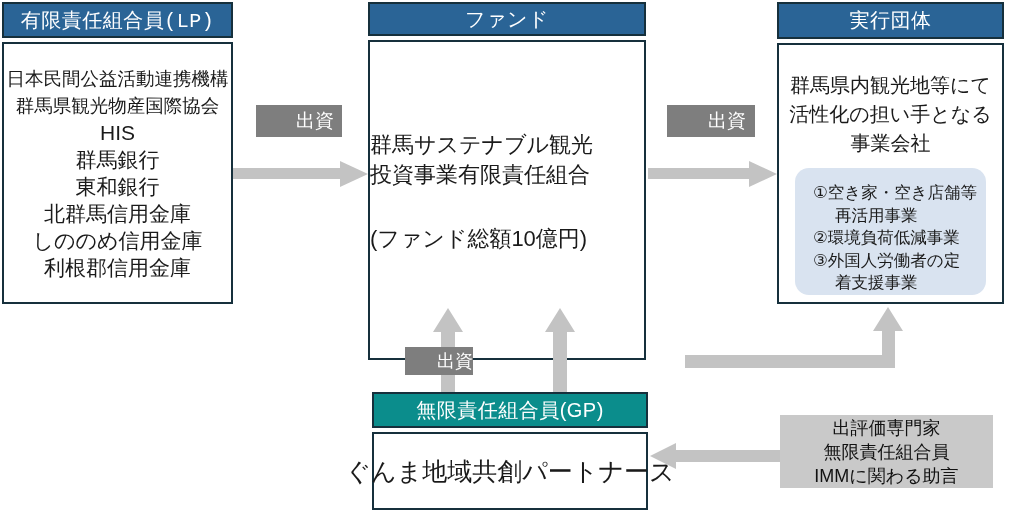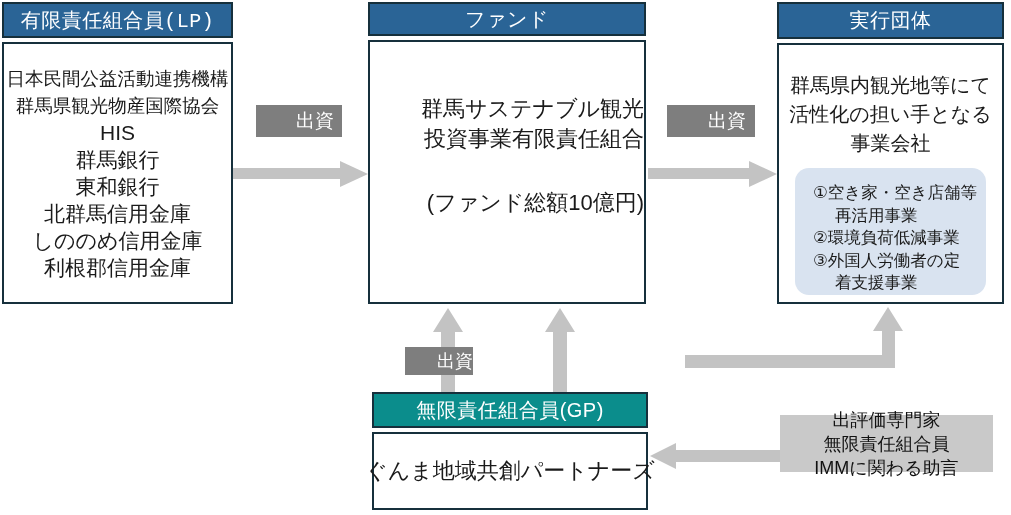--- a/index.html
+++ b/index.html
@@ -32,45 +32,45 @@
   
   .lp{left:2px;top:2px;width:231px;height:306px;}
   .lp .hdr{height:36px;font-family:Liberation Mono, monospace;}
   .lp .bdy{height:262px;display:flex;flex-direction:column;justify-content:center;align-items:center;}
   .lp-line{font-size:21px;line-height:27px;white-space:nowrap;}
   .lp-line.small{font-size:18.5px;}
 
   
   .fund{left:368px;top:2px;width:278px;height:306px;}
   .fund .hdr{height:34px;}
-  .fund .bdy{height:264px;display:flex;flex-direction:column;align-items:flex-end;padding-top:52px;}
+  .fund .bdy{height:320px;display:flex;flex-direction:column;align-items:flex-start;padding-top:88px;}
   .fund-line{font-size:22px;line-height:30px;white-space:nowrap;}
   .fund-total{font-size:22px;line-height:30px;margin-top:34px;white-space:nowrap;}
 
   
   .exec{left:777px;top:2px;width:227px;height:306px;}
   .exec .hdr{height:37px;}
   .exec .bdy{height:261px;display:flex;flex-direction:column;align-items:center;padding-top:26px;}
   .exec-line{font-size:20px;line-height:29px;white-space:nowrap;}
   .subbox{
     margin-top:10px;width:191px;height:127px;border-radius:14px;
     background:var(--subbox-blue);padding:13px 6px 0 18px;
   }
   .sub-line{font-size:16.5px;line-height:22.5px;white-space:nowrap;}
   .sub-line.cont{padding-left:22px;}
 
   
   .gp{left:372px;top:392px;width:276px;height:120px;}
   .gp .hdr{height:36px;}
   .gp .bdy{height:78px;display:flex;align-items:center;justify-content:center;}
-  .gp-name{font-size:22px;white-space:nowrap;}
+  .gp-name{font-size:25px;white-space:nowrap;}
 
   
   .advisor{
-    position:absolute;left:780px;top:415px;width:213px;height:57px;
+    position:absolute;left:780px;top:415px;width:213px;height:73px;
     background:var(--advisor-gray);display:flex;flex-direction:column;
     align-items:center;justify-content:center;
   }
   .adv-line{font-size:18px;line-height:24px;color:#111;white-space:nowrap;}
 
   
   .glabel{
     position:absolute;background:var(--label-gray);color:#ffffff;
     display:flex;align-items:center;justify-content:center;
     white-space:nowrap;z-index:5;padding-left:32px;

